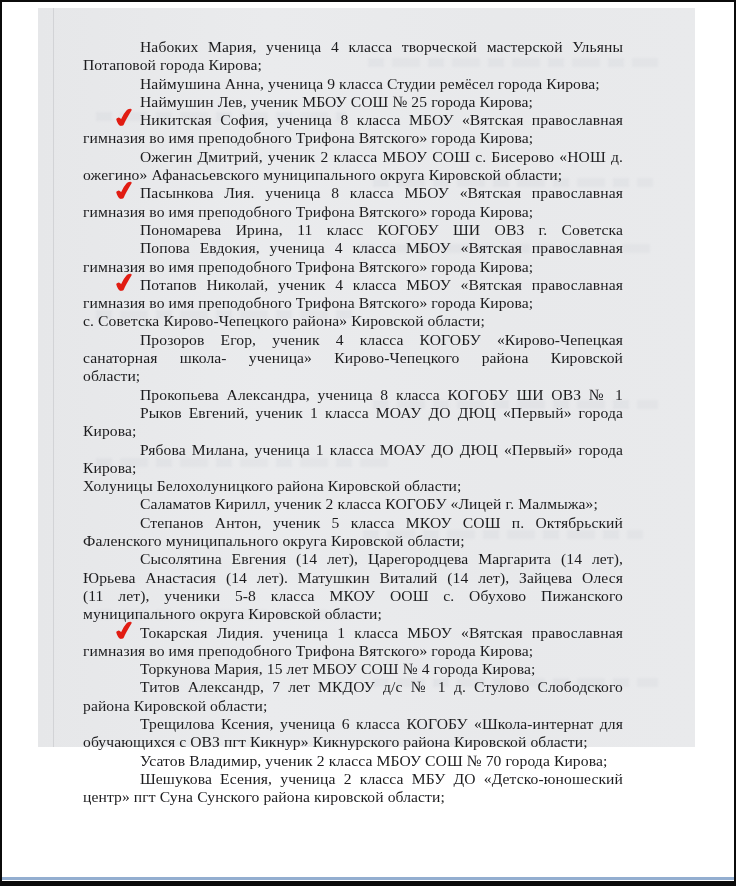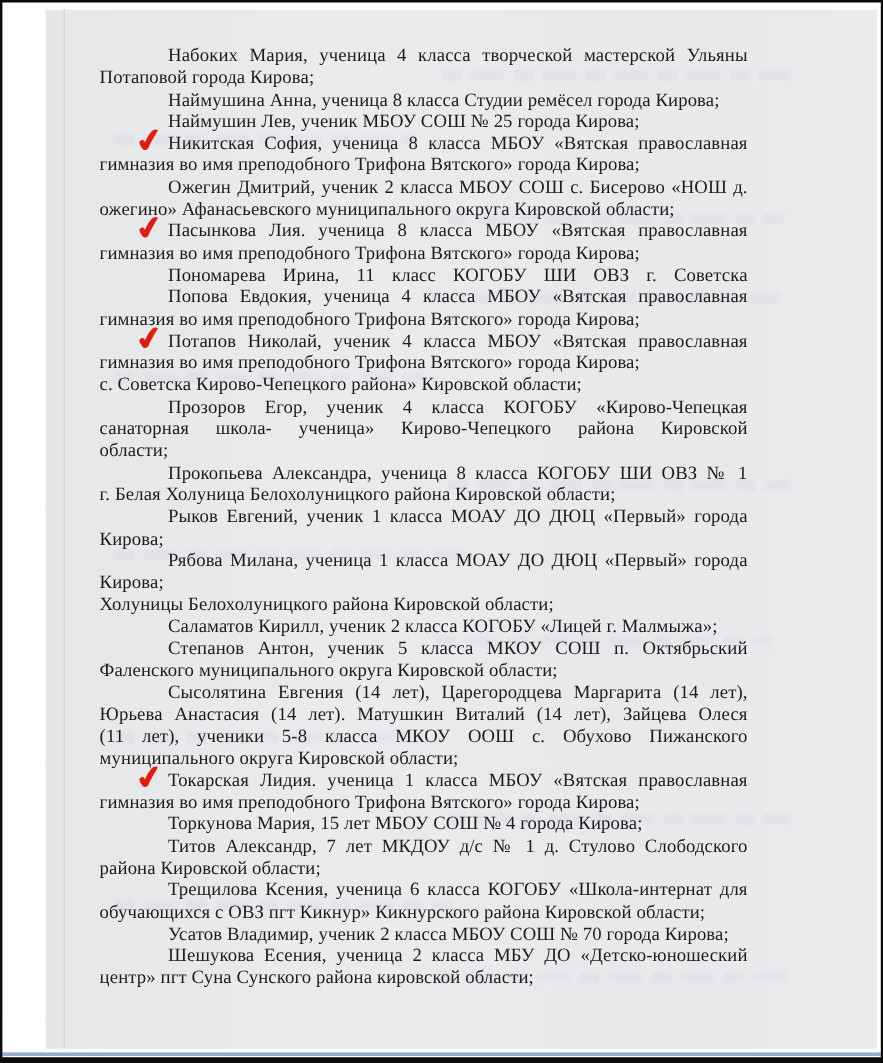--- a/index.html
+++ b/index.html
@@ -23,24 +23,23 @@
   .edge-line {
     position: absolute;
     left: 2px; right: 2px; top: 877px; height: 3px;
     background: #93aed0;
     z-index: 20;
   }
   
   .page {
     position: absolute;
     left: 38px; top: 8px;
-    width: 657px; height: 866px;
+    width: 657px; height: 739px;
     background: linear-gradient(90deg, #e6e7e9 0%, #eaebed 35%, #e8e9eb 70%, #e9eaec 100%);
     z-index: 1;
-    padding-left: 36px;
   }
   
   .fold-line {
     position: absolute;
     left: 15px; top: 0; bottom: 0; width: 1px;
     background: #d2d3d6;
   }
   
   .ghosts { position: absolute; inset: 0; overflow: hidden; }
   .ghost {
@@ -117,39 +116,38 @@
     <div class="ghost g8"></div>
     <div class="ghost g9"></div>
     <div class="ghost g10"></div>
     <div class="ghost g11"></div>
     <div class="ghost g12"></div>
   </div>
 
   <div class="text-block">
     <span class="ln fi">Набоких Мария, ученица 4 класса творческой мастерской Ульяны</span>
     <span class="ln la">Потаповой города Кирова;</span>
-    <span class="ln fi la">Наймушина Анна, ученица 8 класса Студии ремёсел города Кирова;</span>
+    <span class="ln fi la">Наймушина Анна, ученица 9 класса Студии ремёсел города Кирова;</span>
     <span class="ln fi la">Наймушин Лев, ученик МБОУ СОШ № 25 города Кирова;</span>
     <span class="ln fi"><span class="check" style="color: rgb(225, 28, 18);">✔</span><span>Никитская София, ученица 8 класса МБОУ «Вятская православная</span></span>
     <span class="ln la">гимназия во имя преподобного Трифона Вятского» города Кирова;</span>
     <span class="ln fi">Ожегин Дмитрий, ученик 2 класса МБОУ СОШ с. Бисерово «НОШ д.</span>
     <span class="ln la">ожегино» Афанасьевского муниципального округа Кировской области;</span>
     <span class="ln fi"><span class="check" style="color: rgb(225, 28, 18);">✔</span><span>Пасынкова Лия. ученица 8 класса МБОУ «Вятская православная</span></span>
     <span class="ln la">гимназия во имя преподобного Трифона Вятского» города Кирова;</span>
     <span class="ln fi">Пономарева Ирина, 11 класс КОГОБУ ШИ ОВЗ г. Советска</span>
     <span class="ln fi">Попова Евдокия, ученица 4 класса МБОУ «Вятская православная</span>
     <span class="ln la">гимназия во имя преподобного Трифона Вятского» города Кирова;</span>
     <span class="ln fi"><span class="check" style="color: rgb(225, 28, 18);">✔</span><span>Потапов Николай, ученик 4 класса МБОУ «Вятская православная</span></span>
     <span class="ln la">гимназия во имя преподобного Трифона Вятского» города Кирова;</span>
     <span class="ln la">с. Советска Кирово-Чепецкого района» Кировской области;</span>
     <span class="ln fi">Прозоров Егор, ученик 4 класса КОГОБУ «Кирово-Чепецкая</span>
     <span class="ln">санаторная школа- ученица» Кирово-Чепецкого района Кировской</span>
     <span class="ln la">области;</span>
     <span class="ln fi">Прокопьева Александра, ученица 8 класса КОГОБУ ШИ ОВЗ № 1</span>
-    <span class="ln la">г. Белая Холуница Белохолуницкого района Кировской области;</span>
     <span class="ln fi">Рыков Евгений, ученик 1 класса МОАУ ДО ДЮЦ «Первый» города</span>
     <span class="ln la">Кирова;</span>
     <span class="ln fi">Рябова Милана, ученица 1 класса МОАУ ДО ДЮЦ «Первый» города</span>
     <span class="ln la">Кирова;</span>
     <span class="ln la">Холуницы Белохолуницкого района Кировской области;</span>
     <span class="ln fi la">Саламатов Кирилл, ученик 2 класса КОГОБУ «Лицей г. Малмыжа»;</span>
     <span class="ln fi">Степанов Антон, ученик 5 класса МКОУ СОШ п. Октябрьский</span>
     <span class="ln la">Фаленского муниципального округа Кировской области;</span>
     <span class="ln fi">Сысолятина Евгения (14 лет), Царегородцева Маргарита (14 лет),</span>
     <span class="ln">Юрьева Анастасия (14 лет). Матушкин Виталий (14 лет), Зайцева Олеся</span>

